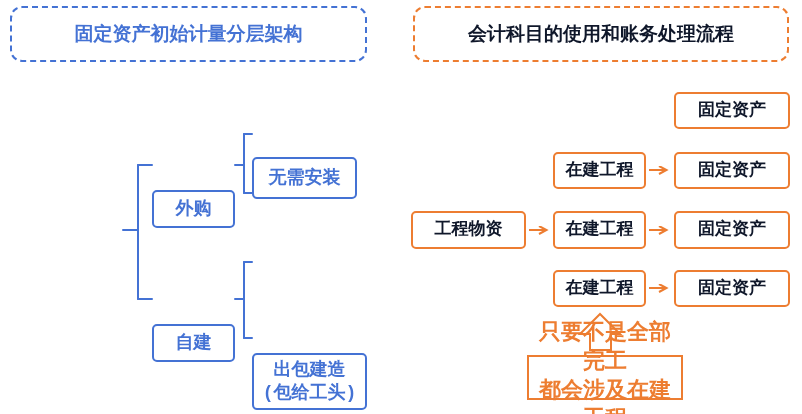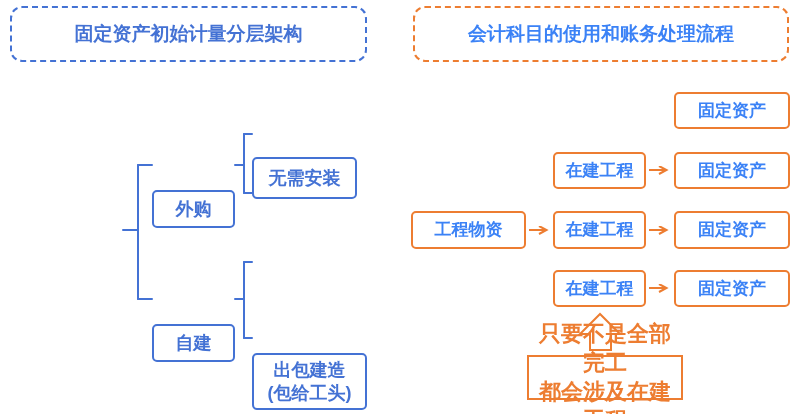--- a/index.html
+++ b/index.html
@@ -1,27 +1,27 @@
 <!DOCTYPE html>
 <html><head>
 <meta charset="utf-8">
 <style>
   html,body{margin:0;padding:0;background:#ffffff;}
   .canvas{
     position:relative;width:794px;height:414px;background:#ffffff;overflow:hidden;
-    font-family:Liberation Sans, sans-serif;font-weight:bold;
+    font-family:Liberation Mono, monospace;font-weight:bold;
   }
   svg.connectors{position:absolute;left:0;top:0;width:802px;height:414px;pointer-events:none;}
   .node{
     position:absolute;display:flex;align-items:center;justify-content:center;
     text-align:center;background:#ffffff;white-space:pre-line;line-height:1.25;
     box-sizing:border-box;border-radius:5px;
   }
   .blue{border:2px solid #4472d4;color:#4472d4;}
-  .orange{border:2px solid #ed7d31;color:#3b82f6;}
+  .orange{border:2px solid #ed7d31;color:#0f172a;}
   .title{
     position:absolute;display:flex;align-items:center;justify-content:center;
     box-sizing:border-box;border-radius:12px;font-size:19px;text-align:center;
   }
   .title.blue{border:2px dashed #4472d4;}
   .title.orange{border:2px dashed #ed7d31;}
   .f17{font-size:17px;}
   .f18{font-size:18px;margin-top:44px;}
   .note{
     position:absolute;display:flex;align-items:center;justify-content:center;

